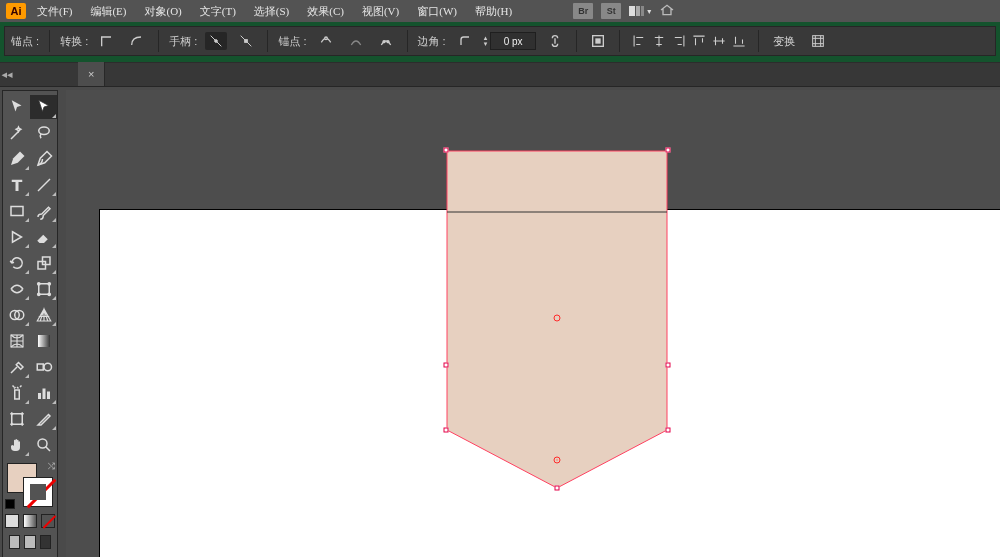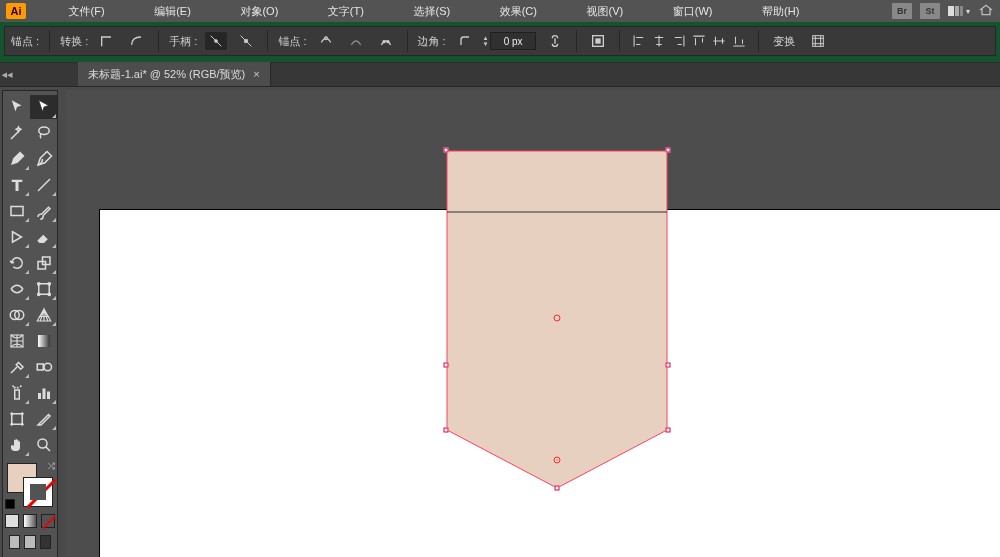--- a/index.html
+++ b/index.html
@@ -1,21 +1,21 @@
 <!DOCTYPE html>
 <html><head>
 <meta charset="utf-8">
 <style>
   * { box-sizing: border-box; margin: 0; padding: 0; }
   body { width:1000px; height:557px; background:#4a4a4a; font-family:"Segoe UI","Microsoft YaHei",sans-serif; font-size:11px; color:#e6e6e6; overflow:hidden; position:relative; }
 
   
-  .menubar { height:22px; background:#535353; display:flex; align-items:center; padding:0 6px; gap:4px;justify-content:space-between; }
+  .menubar { height:22px; background:#535353; display:flex; align-items:center; padding:0 6px; gap:4px; }
   .ai-logo { width:20px; height:16px; background:#ff9a00; color:#330000; font-weight:bold; font-size:11px; text-align:center; line-height:16px; border-radius:2px; }
-  .menuitem { padding:2px 7px; color:#e6e6e6; cursor:default; white-space:nowrap; }
+  .menuitem { padding:2px 7px; color:#e6e6e6; cursor:default; white-space:nowrap;font-family:Liberation Serif, serif; }
   .menu-right { display:flex; align-items:center; gap:8px; margin-left:12px;padding-left:38px; }
   .menu-right .sq { width:20px; height:16px; background:#888; color:#333; font-size:9px; font-weight:bold; display:flex; align-items:center; justify-content:center; border-radius:1px;}
   .menu-right .ic { color:#bbb; font-size:13px; }
   .menu-right .ws { display:flex; align-items:center; gap:2px; color:#ddd; font-size:13px;}
   .menu-right .ws span.drop{font-size:8px;}
 
   
   .ctrlbar-wrap{ padding:4px 4px 6px 4px; border-bottom:1px solid #2c2c2c; background:#14532d;}
   .ctrlbar { height:30px; background:#393939; border:1px solid #262626; display:flex; align-items:center; padding:0 6px; gap:8px; }
   .label { color:#d0d0d0; font-size:11px; white-space:nowrap; }
@@ -219,21 +219,20 @@
           <rect x="4" y="4" width="16" height="16"></rect>
           <path d="M8 4v16M16 4v16M4 8h16M4 16h16"></path>
         </svg>
       </div>
 </div>
 </div>
 
 <div class="tabstrip">
   <div class="panel-toggle">◂◂</div>
   <div class="tab">
-    <span>未标题-1.ai* @ 52% (RGB/预览)</span>
     <span class="close">×</span>
   </div>
 </div>
 
 <div class="toolbox">
   <div class="toolrow">
     <div class="tool">
         <svg viewBox="0 0 24 24" fill="#ddd">
           <path d="M5 3l5 15 2-6 6-2z"></path>
         </svg>

